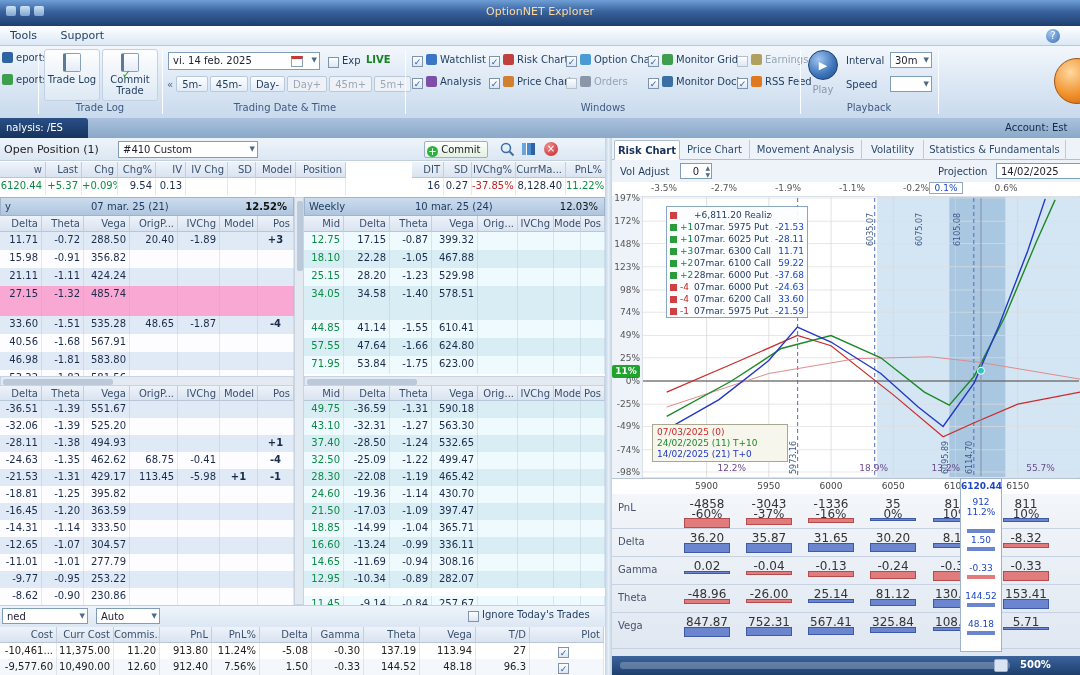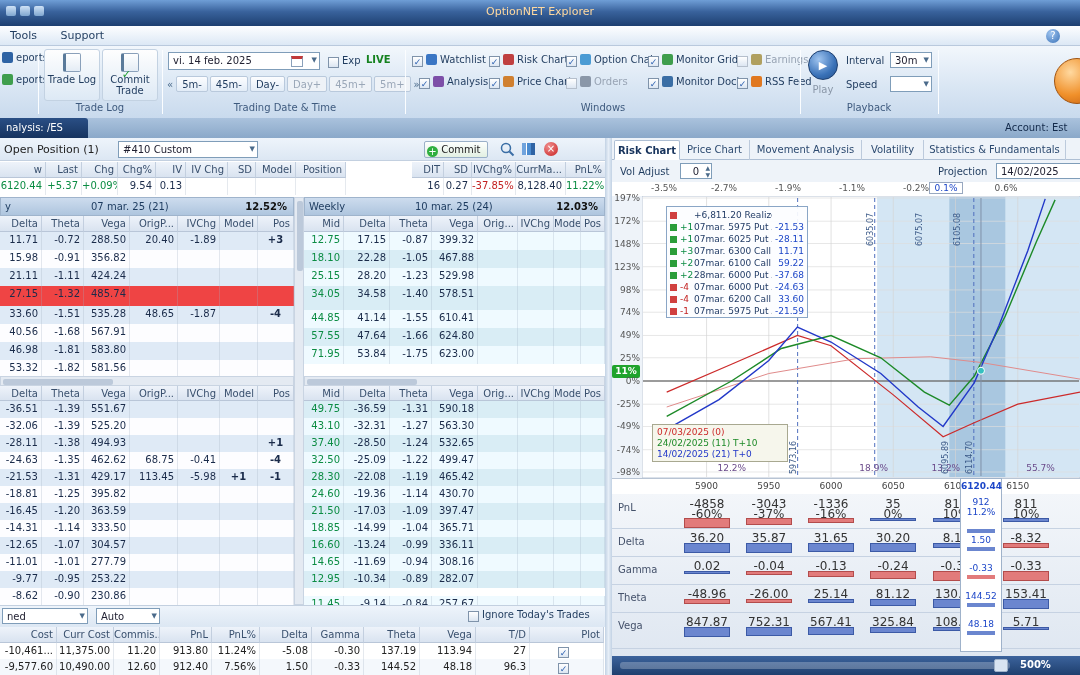--- a/index.html
+++ b/index.html
@@ -93,21 +93,21 @@
 <div class="abs" style="left:166px;top:76px;white-space:nowrap" id="navbtns"><span class="navarr">«</span><span class="navb">5m-</span><span class="navb">45m-</span><span class="navb">Day-</span><span class="navb dis">Day+</span><span class="navb dis">45m+</span><span class="navb dis">5m+</span><span class="navarr">»</span></div>
 <div class="glabel" style="left:165px;width:240px">Trading Date &amp; Time</div>
 <div class="gsep" style="left:405px"></div>
 
 <div id="wingrp">
     <div class="witem" style="left: 412px; top: 54px; position: absolute;"><span class="cb ">✓</span><span class="wic" style="background:#3a76c4"></span><span>Watchlist</span></div>
     <div class="witem" style="left: 489px; top: 54px; position: absolute;"><span class="cb ">✓</span><span class="wic" style="background:#c04040"></span><span>Risk Chart</span></div>
     <div class="witem" style="left: 566px; top: 54px; position: absolute;"><span class="cb ">✓</span><span class="wic" style="background:#4a9bd4"></span><span>Option Chain</span></div>
     <div class="witem" style="left: 648px; top: 54px; position: absolute;"><span class="cb ">✓</span><span class="wic" style="background:#3f9e4d"></span><span>Monitor Grid</span></div>
     <div class="witem dis" style="left: 737px; top: 54px; position: absolute;"><span class="cb un dis">✓</span><span class="wic" style="background:#b0a060"></span><span>Earnings</span></div>
-    <div class="witem" style="left: 412px; top: 76px; position: absolute; padding-left: 7px;"><span class="cb ">✓</span><span class="wic" style="background:#7d4fa8"></span><span>Analysis</span></div>
+    <div class="witem" style="left: 412px; top: 76px; position: absolute;"><span class="cb ">✓</span><span class="wic" style="background:#7d4fa8"></span><span>Analysis</span></div>
     <div class="witem" style="left: 489px; top: 76px; position: absolute;"><span class="cb ">✓</span><span class="wic" style="background:#d08030"></span><span>Price Chart</span></div>
     <div class="witem dis" style="left: 566px; top: 76px; position: absolute;"><span class="cb un dis">✓</span><span class="wic" style="background:#8a97a8"></span><span>Orders</span></div>
     <div class="witem" style="left: 648px; top: 76px; position: absolute;"><span class="cb ">✓</span><span class="wic" style="background:#3a6ea5"></span><span>Monitor Dock</span></div>
     <div class="witem" style="left: 737px; top: 76px; position: absolute;"><span class="cb ">✓</span><span class="wic" style="background:#e07820"></span><span>RSS Feed</span></div>
   </div>
 <div class="glabel" style="left:408px;width:390px">Windows</div>
 <div class="gsep" style="left:800px"></div>
 
 <div class="playb">▶</div>
 <div class="abs" style="left:806px;top:84px;width:34px;text-align:center;font-size:10px;color:#8a97a8">Play</div>
@@ -185,21 +185,21 @@
   </div>
 
 <div class="expbar" style="left:0;top:197px;width:294px">
   <span style="left:4px;color:#1c3a5e">y</span>
   <span style="left:90px;color:#1c3a5e">07 mar. 25 (21)</span>
   <span style="right:6px;font-weight:bold;color:#111">12.52%</span>
 </div>
 <div class="expbar" style="left:304px;top:197px;width:301px">
   <span style="left:4px;color:#1c3a5e">Weekly</span>
   <span style="left:110px;color:#1c3a5e">10 mar. 25 (24)</span>
-  <span style="right:6px;font-weight:bold;color:#111">12.03%</span>
+  <span style="right:6px;font-weight:normal;color:#111">12.03%</span>
 </div>
 
 <div class="abs" id="colh1l" style="left:0;top:216px">
     <div style="display: grid; grid-template-columns: 42px 42px 46px 48px 42px 38px 36px; height: 16px;">
       <div class="cell hd">Delta</div>
       <div class="cell hd">Theta</div>
       <div class="cell hd">Vega</div>
       <div class="cell hd">OrigP...</div>
       <div class="cell hd">IVChg</div>
       <div class="cell hd">Model</div>
@@ -239,21 +239,21 @@
     </div>
     <div style="display: grid; grid-template-columns: 42px 42px 46px 48px 42px 38px 36px; height: 18px; background: rgb(223, 234, 246);">
       <div class="cell">21.11</div>
       <div class="cell">-1.11</div>
       <div class="cell">424.24</div>
       <div class="cell"></div>
       <div class="cell"></div>
       <div class="cell ctr"></div>
       <div class="cell ctr"></div>
     </div>
-    <div style="display: grid; grid-template-columns: 42px 42px 46px 48px 42px 38px 36px; height: 20px; background: #ef4444;">
+    <div style="display: grid; grid-template-columns: 42px 42px 46px 48px 42px 38px 36px; height: 30px; background: #f9a8d4;">
       <div class="cell">27.15</div>
       <div class="cell">-1.32</div>
       <div class="cell">485.74</div>
       <div class="cell"></div>
       <div class="cell"></div>
       <div class="cell ctr"></div>
       <div class="cell ctr"></div>
     </div>
     <div style="display: grid; grid-template-columns: 42px 42px 46px 48px 42px 38px 36px; height: 18px; background: rgb(223, 234, 246);">
       <div class="cell">33.60</div>
@@ -316,21 +316,21 @@
     <div style="display: grid; grid-template-columns: 40px 46px 42px 46px 40px 36px 27px 24px; height: 18px; background: rgb(239, 250, 255);">
       <div class="cell grn">25.15</div>
       <div class="cell">28.20</div>
       <div class="cell">-1.23</div>
       <div class="cell">529.98</div>
       <div class="cell"></div>
       <div class="cell"></div>
       <div class="cell ctr"></div>
       <div class="cell ctr"></div>
     </div>
-    <div style="display: grid; grid-template-columns: 40px 46px 42px 46px 40px 36px 27px 24px; height: 24px; background: rgb(217, 237, 245);">
+    <div style="display: grid; grid-template-columns: 40px 46px 42px 46px 40px 36px 27px 24px; height: 34px; background: rgb(217, 237, 245);">
       <div class="cell grn">34.05</div>
       <div class="cell">34.58</div>
       <div class="cell">-1.40</div>
       <div class="cell">578.51</div>
       <div class="cell"></div>
       <div class="cell"></div>
       <div class="cell ctr"></div>
       <div class="cell ctr"></div>
     </div>
     <div style="display: grid; grid-template-columns: 40px 46px 42px 46px 40px 36px 27px 24px; height: 18px; background: rgb(239, 250, 255);">

